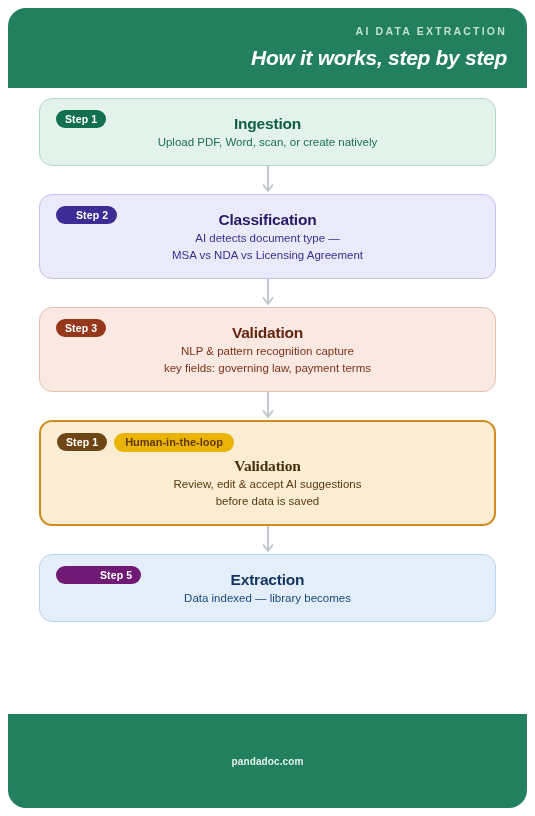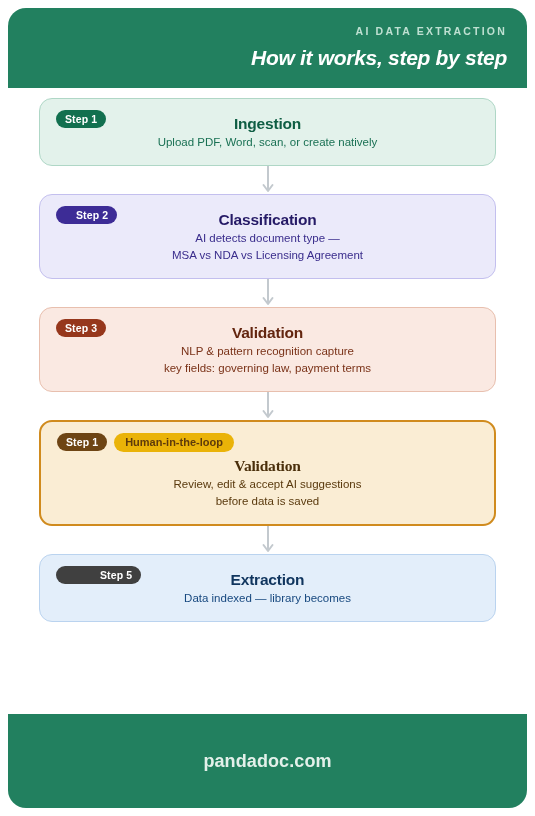--- a/index.html
+++ b/index.html
@@ -128,21 +128,21 @@
   .footer {
     flex: 0 0 auto;
     background: #22805F;
     height: 94px;
     display: flex;
     align-items: center;
     justify-content: center;
   }
   .footer-text {
     color: #e3f0ea;
-    font-size: 18px;
+    font-size: 10px;
     font-weight: bold;
     letter-spacing: 0.1px;
   }
 </style>
 </head>
 <body>
 
 <div class="poster">
 
   <div class="header" style="background: rgb(34, 128, 95);">
@@ -210,21 +210,21 @@
         </div>
       </div>
       <div class="connector">
         <svg width="14" height="28" viewBox="0 0 14 28">
           <line x1="7" y1="0" x2="7" y2="24" stroke="#C3C9CE" stroke-width="2"></line>
           <polyline points="2.5,19 7,25 11.5,19" fill="none" stroke="#C3C9CE" stroke-width="2" stroke-linecap="round" stroke-linejoin="round"></polyline>
         </svg>
       </div>
       <div class="step-card" style="background: rgb(227, 238, 250); border-color: rgb(186, 211, 239); border-width: 1px; border-style: solid;">
         <div class="badge-row">
-          <span class="badge" style="background: #404040; color: rgb(255, 255, 255); padding-left: 44px;">Step 5</span>
+          <span class="badge" style="background: #701a75; color: rgb(255, 255, 255); padding-left: 44px;">Step 5</span>
         </div>
         <div class="step-title" style="color: rgb(16, 53, 94);">Extraction</div>
         <div class="step-desc" style="color: rgb(23, 72, 127);">
           <span class="l">Data indexed — library becomes</span>
         </div>
       </div>
     </div>
 
   <div class="footer" style="background: rgb(34, 128, 95);">
     <div class="footer-text" style="color: rgb(227, 240, 234);">pandadoc.com</div>

